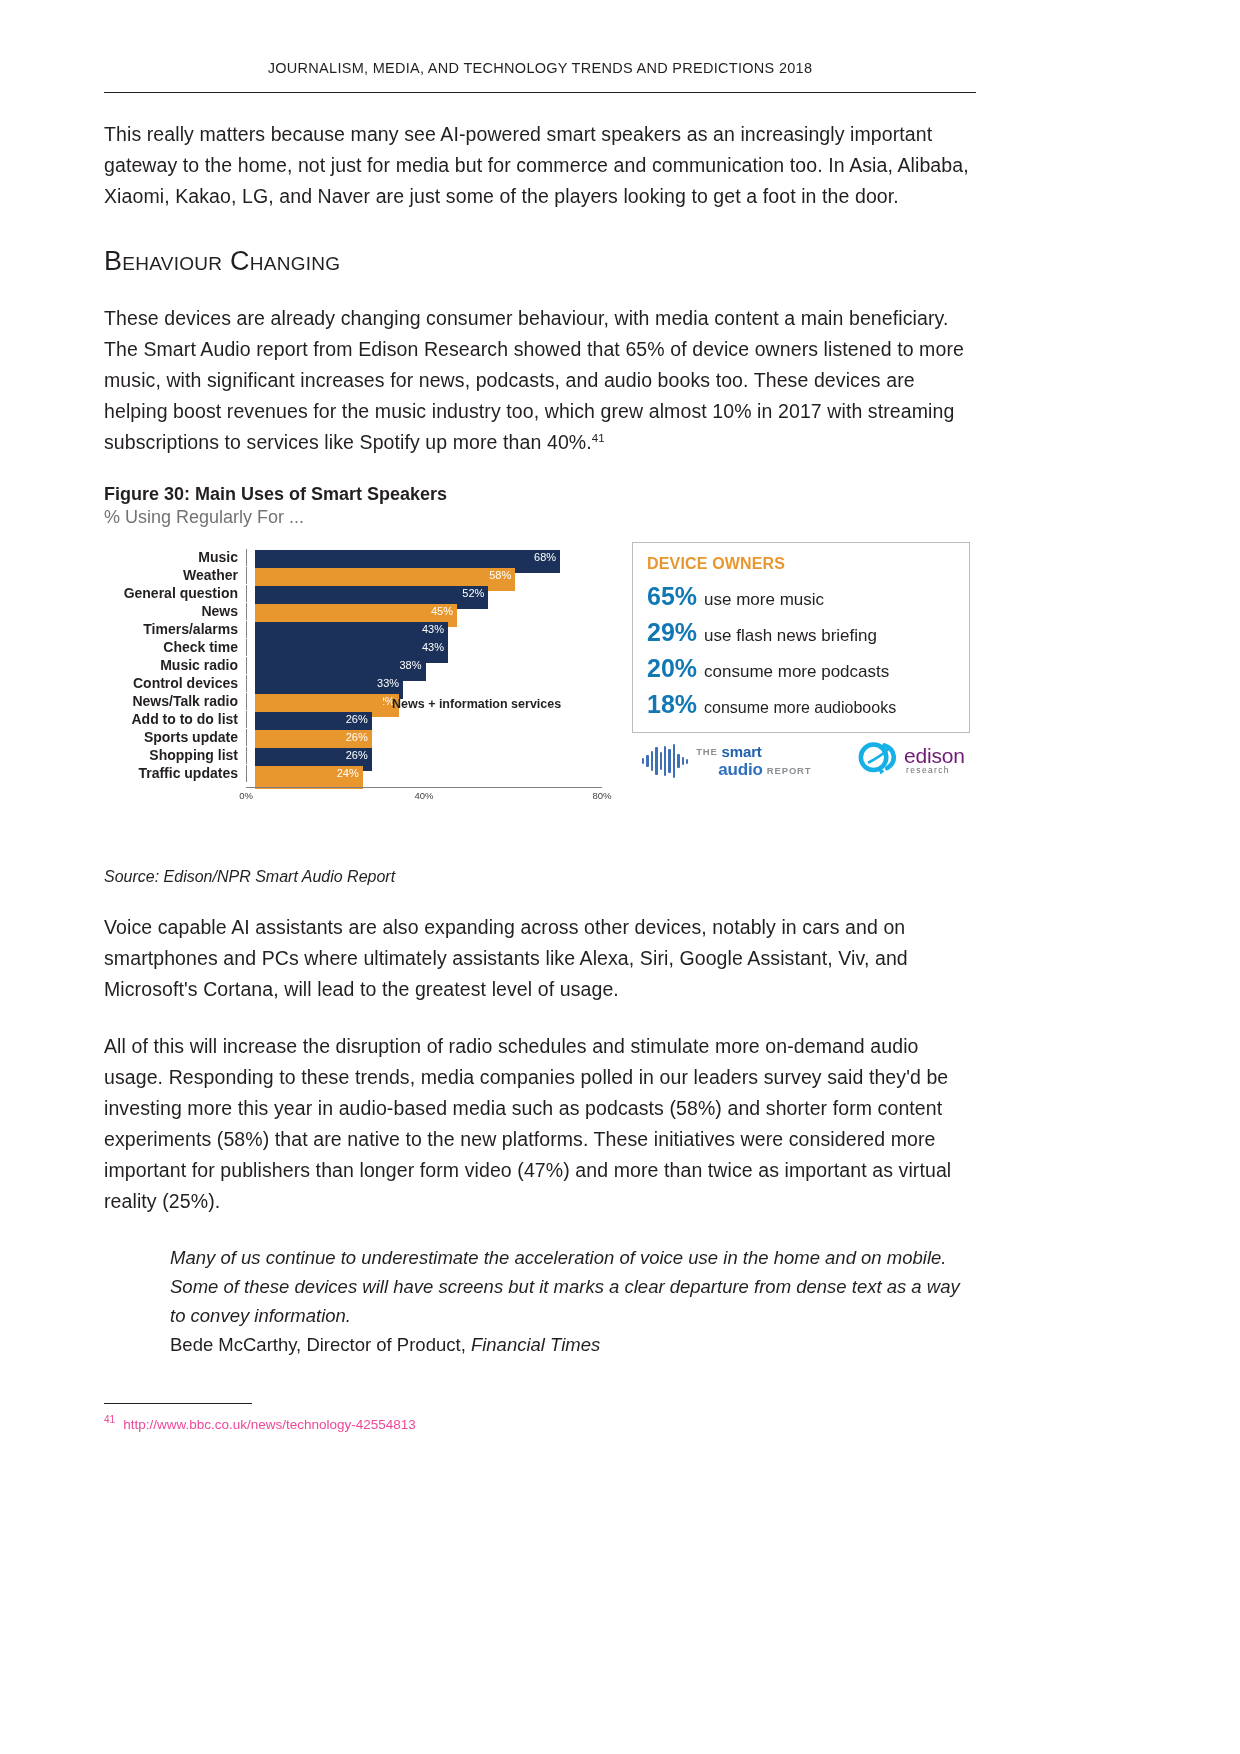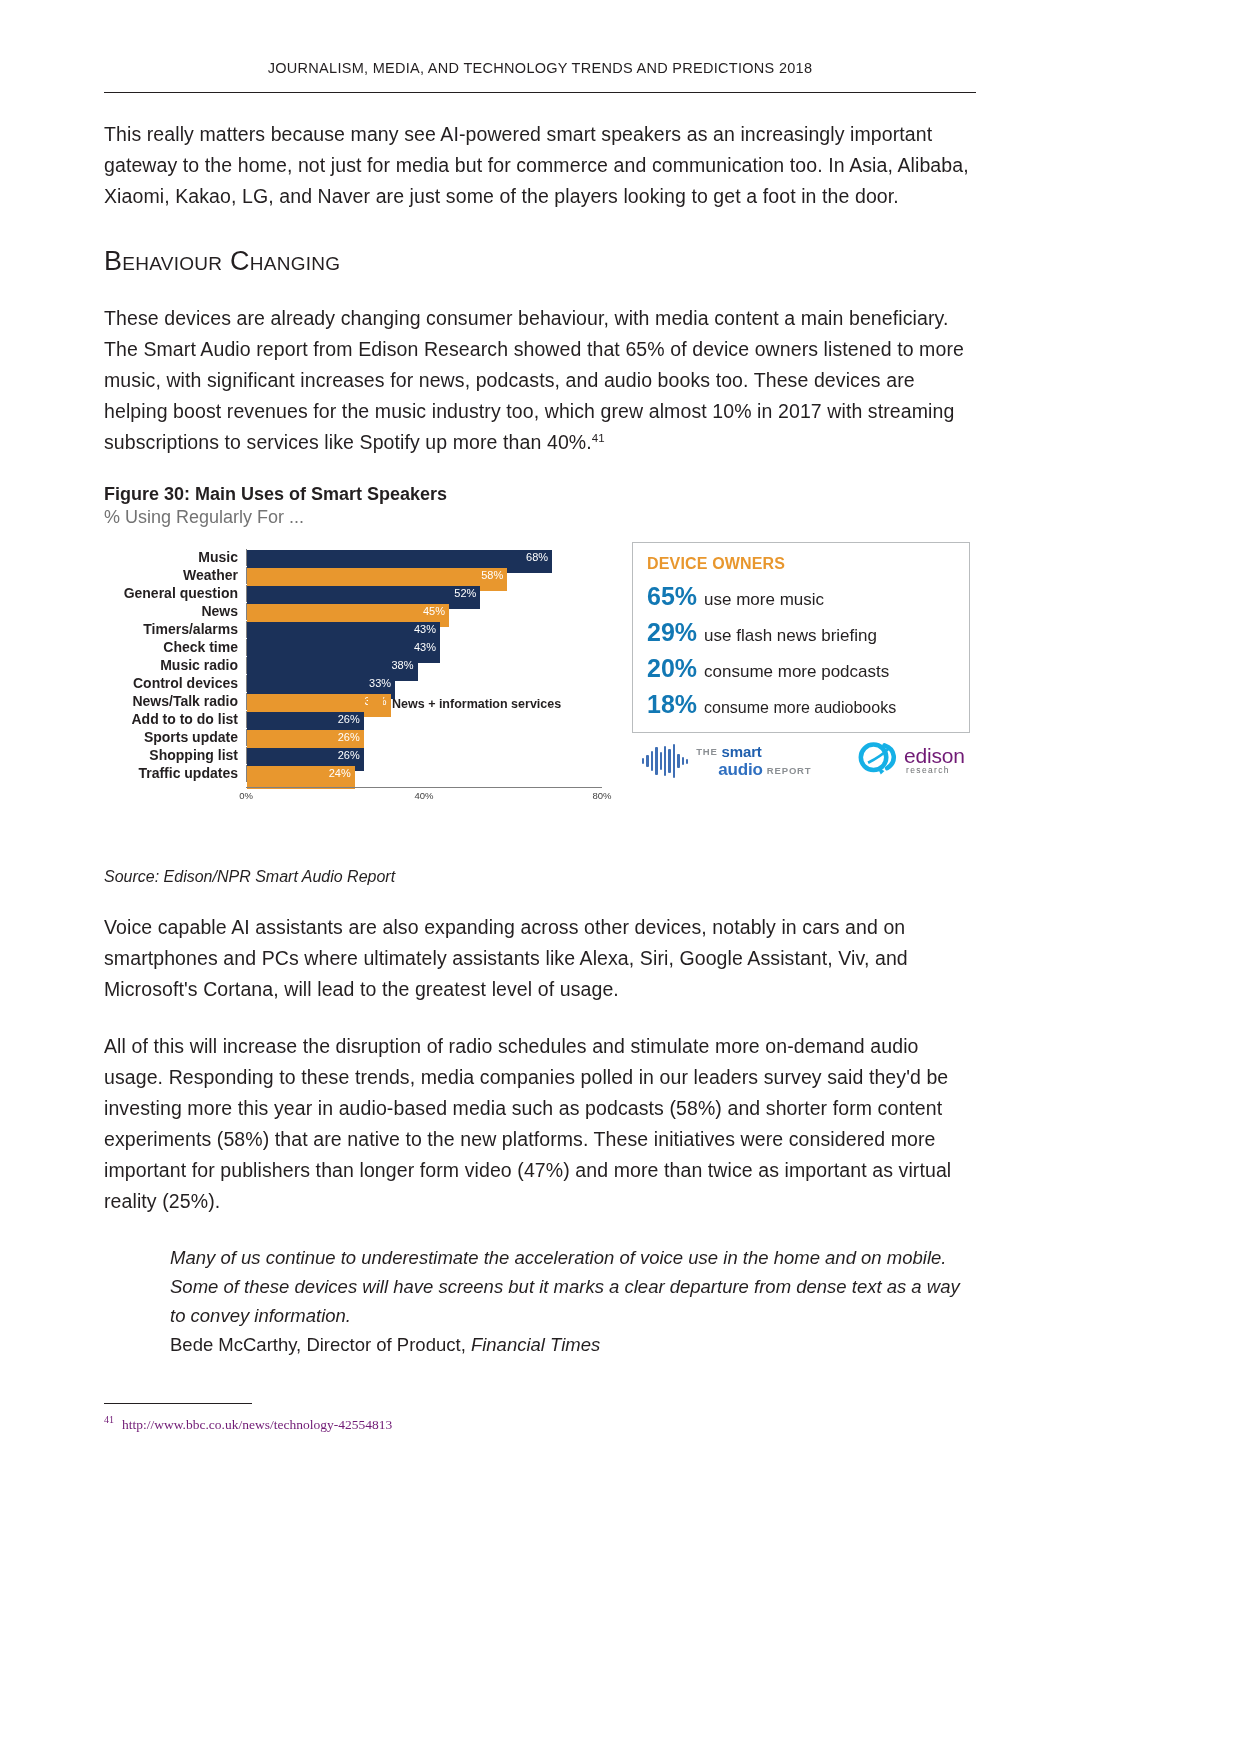--- a/index.html
+++ b/index.html
@@ -114,21 +114,21 @@
     line-height: 17px;
   }
   .row-track {
     position: relative;
     flex: 1;
     height: 17px;
     border-left: 1.2px solid #808080;
   }
   .bar {
     position: absolute;
-    left: 0;
+    left: 8px;
     top: 1px;
     height: 23px;
     background: #1b3159;
   }
   .bar.accent { background: #e8972e; }
   .bar-val {
     position: absolute;
     right: 4px;
     top: 0px;
     font-size: 11px;
@@ -328,22 +328,21 @@
     left: 104px;
     top: 1403px;
     width: 148px;
     border-top: 1.1px solid #231f20;
   }
   .footnote {
     position: absolute;
     left: 104px;
     top: 1414px;
     font-size: 13.5px;
-    color: #701a75;
-    font-family: Liberation Serif, serif;
+    color: #ec4899;
   }
   .footnote .num {
     font-size: 10px;
     vertical-align: super;
     margin-right: 8px;
   }
   .pagenum {
     position: absolute;
     left: 0;
     right: 0;

